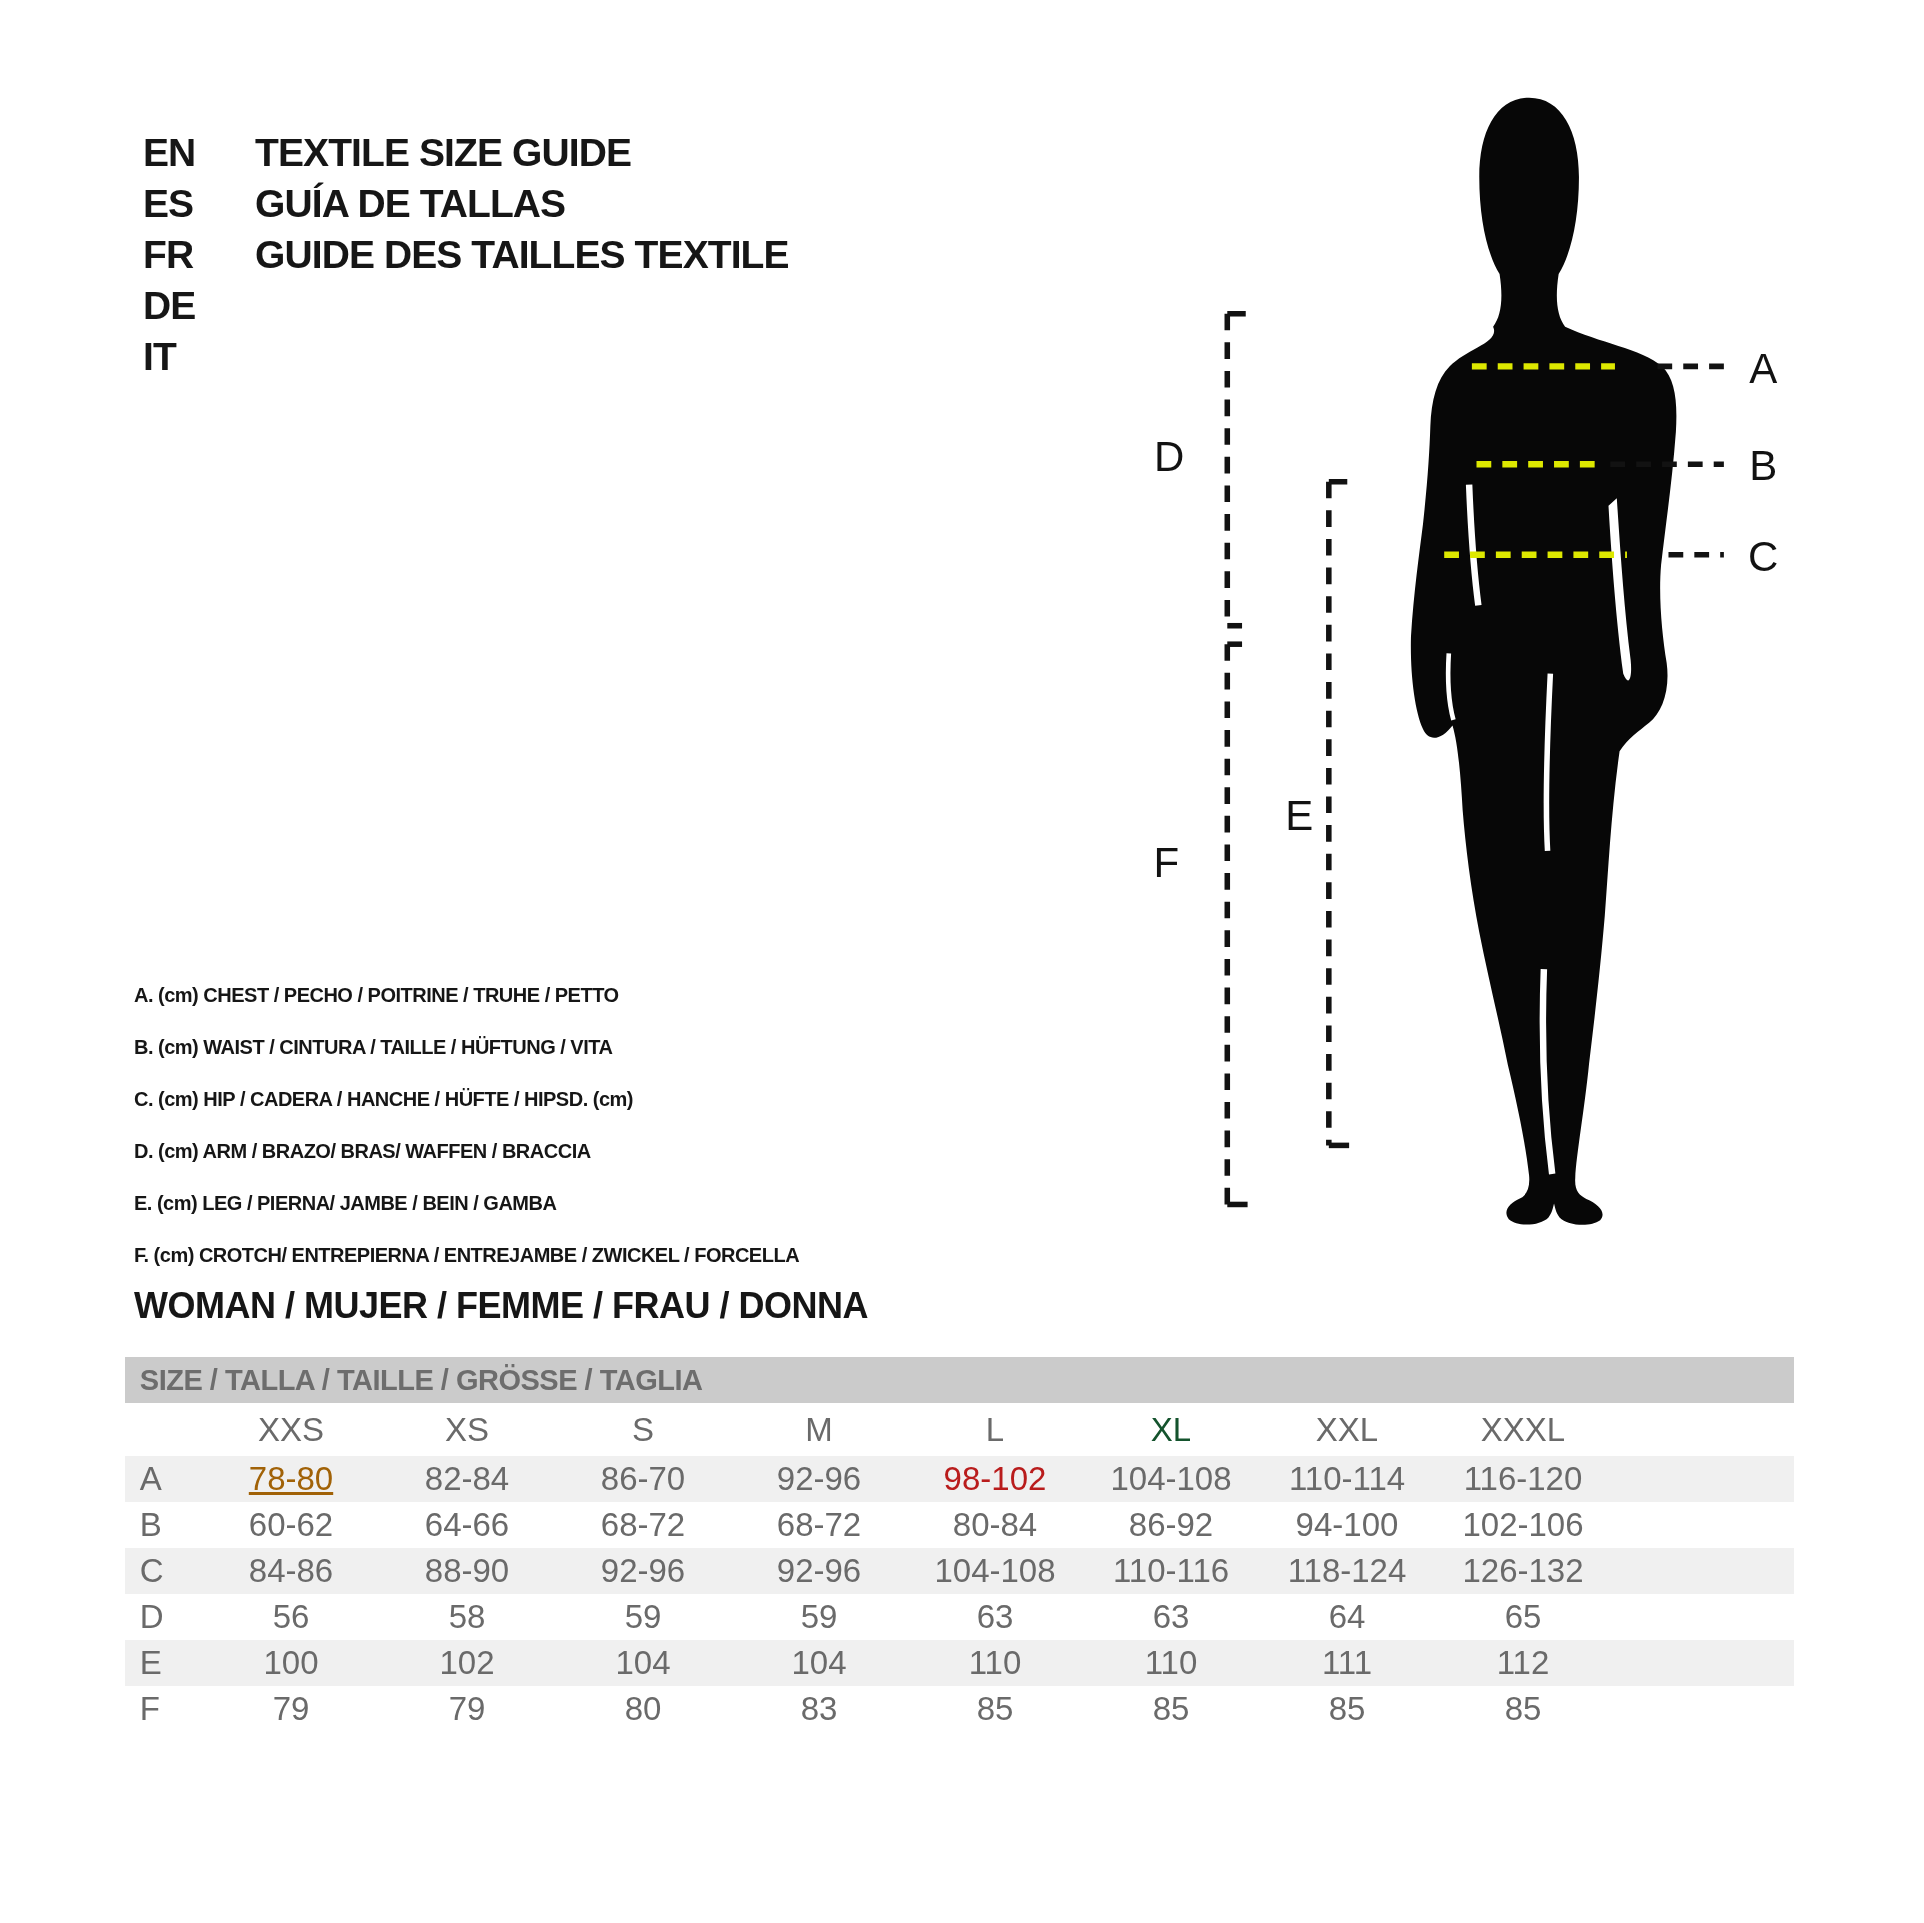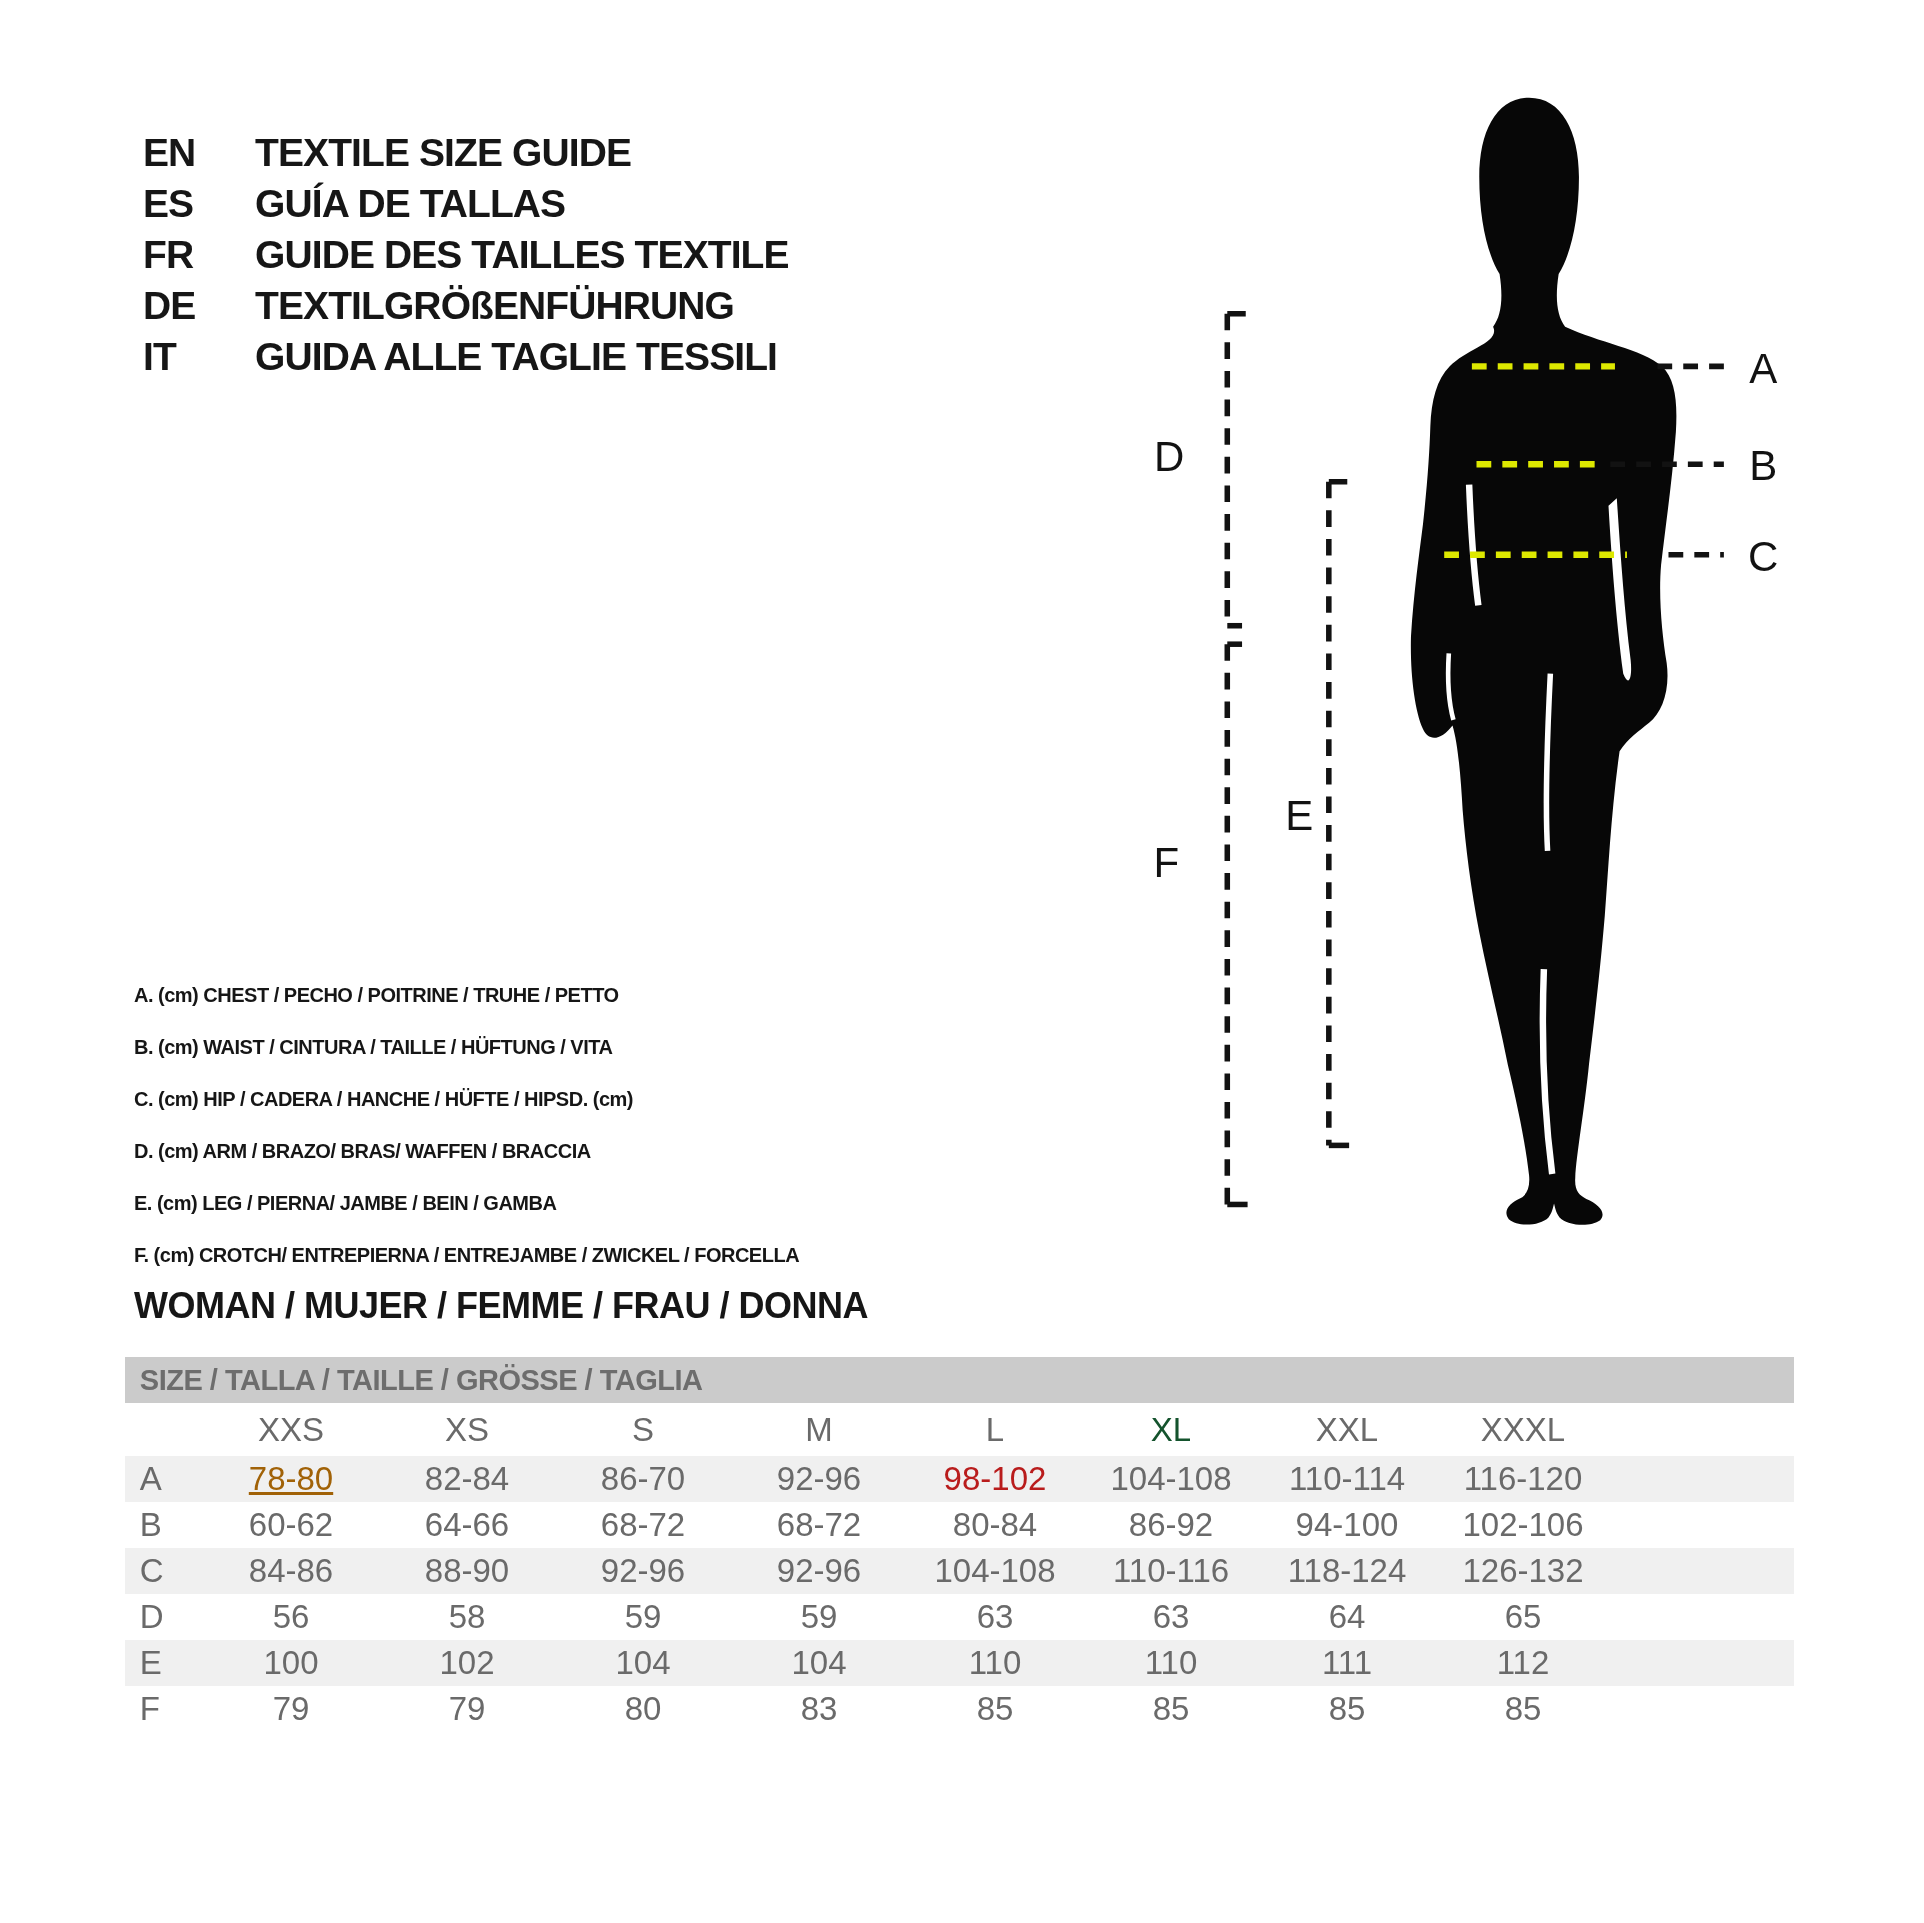--- a/index.html
+++ b/index.html
@@ -53,25 +53,23 @@
       <div class="lang-row">
         <div class="lang-code">ES</div>
         <div class="lang-label">GUÍA DE TALLAS</div>
       </div>
       <div class="lang-row">
         <div class="lang-code">FR</div>
         <div class="lang-label">GUIDE DES TAILLES TEXTILE</div>
       </div>
       <div class="lang-row">
         <div class="lang-code">DE</div>
-        <div class="lang-label">TEXTILGRÖßENFÜHRUNG</div>
       </div>
       <div class="lang-row">
         <div class="lang-code">IT</div>
-        <div class="lang-label">GUIDA ALLE TAGLIE TESSILI</div>
       </div>
     </div>
 
   <div class="figure-wrap">
     <svg width="665" height="1163" viewBox="0 0 720 1260">
 
       <path id="silhouette-path" fill="#070707" d="
         M 417 16
         C 452 16 471 52 471 102
         C 471 148 462 186 449 207

